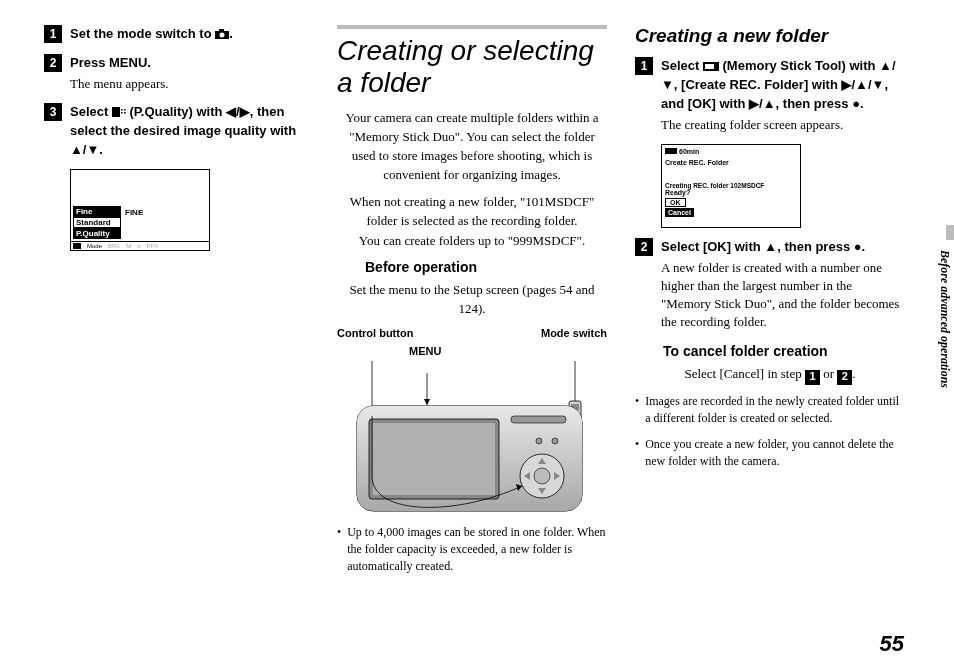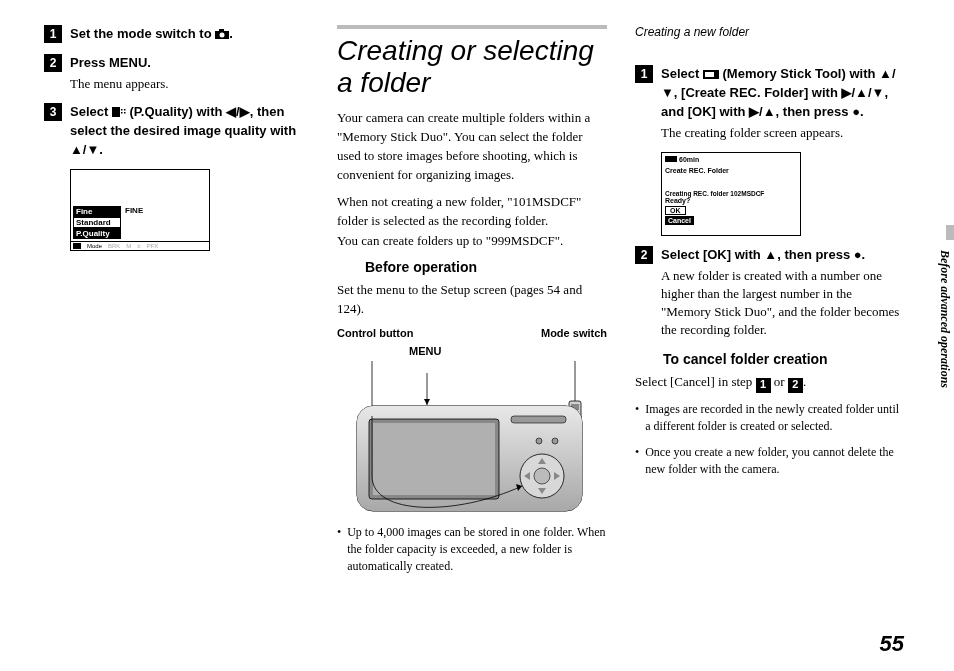--- a/index.html
+++ b/index.html
@@ -56,21 +56,21 @@
   .lcd-panel {
     margin-left: 26px;
     margin-top: 10px;
     width: 140px;
     border: 1px solid #000;
     font-family: Arial, sans-serif;
     font-size: 8px;
   }
   .lcd-blank { height: 36px; }
   .lcd-menu { padding: 0 2px 2px 2px; }
-  .lcd-row { display: flex; align-items: flex-start; height: 11px; }
+  .lcd-row { display: flex; align-items: flex-end; height: 11px; }
   .lcd-label { border: 1px solid #000; padding: 0 2px; font-weight: bold; width: 48px; margin-right: 4px; }
   .lcd-sel { background: #000; color: #fff; }
   .lcd-fine { font-weight: bold; font-size: 8px; }
   .lcd-bottom { border-top: 1px solid #000; display: flex; gap: 6px; padding: 1px 2px; font-size: 6px; align-items: center; }
   .lcd-chip { display:inline-block; width:8px; height:6px; background:#000; }
   .lcd-m { color:#aaa; }
 
   .section-title {
     font-family: Arial, Helvetica, sans-serif;
     font-weight: normal;
@@ -83,36 +83,37 @@
     height: 4px;
     background: #bbb;
     margin-bottom: 6px;
     width: 100%;
   }
   .body-text {
     font-family: "Times New Roman", serif;
     font-size: 13px;
     line-height: 1.45;
     margin-bottom: 8px;
+    text-align: center;
   }
 
   .subhead {
     font-family: Arial, Helvetica, sans-serif;
     font-weight: bold;
     font-size: 14px;
     margin-top: 6px;
     margin-bottom: 6px;
     padding-left: 28px;
   }
   .subhead-ital {
     font-family: Arial, Helvetica, sans-serif;
-    font-weight: normal;
+    font-weight: bold;
     font-style: italic;
-    font-size: 12px;
-    margin-bottom: 26px;
+    font-size: 19px;
+    margin-bottom: 10px;
   }
 
   .diagram-labels {
     display: flex;
     justify-content: space-between;
     font-family: Arial, sans-serif;
     font-weight: bold;
     font-size: 11px;
     margin-top: 8px;
     gap: 44px;

